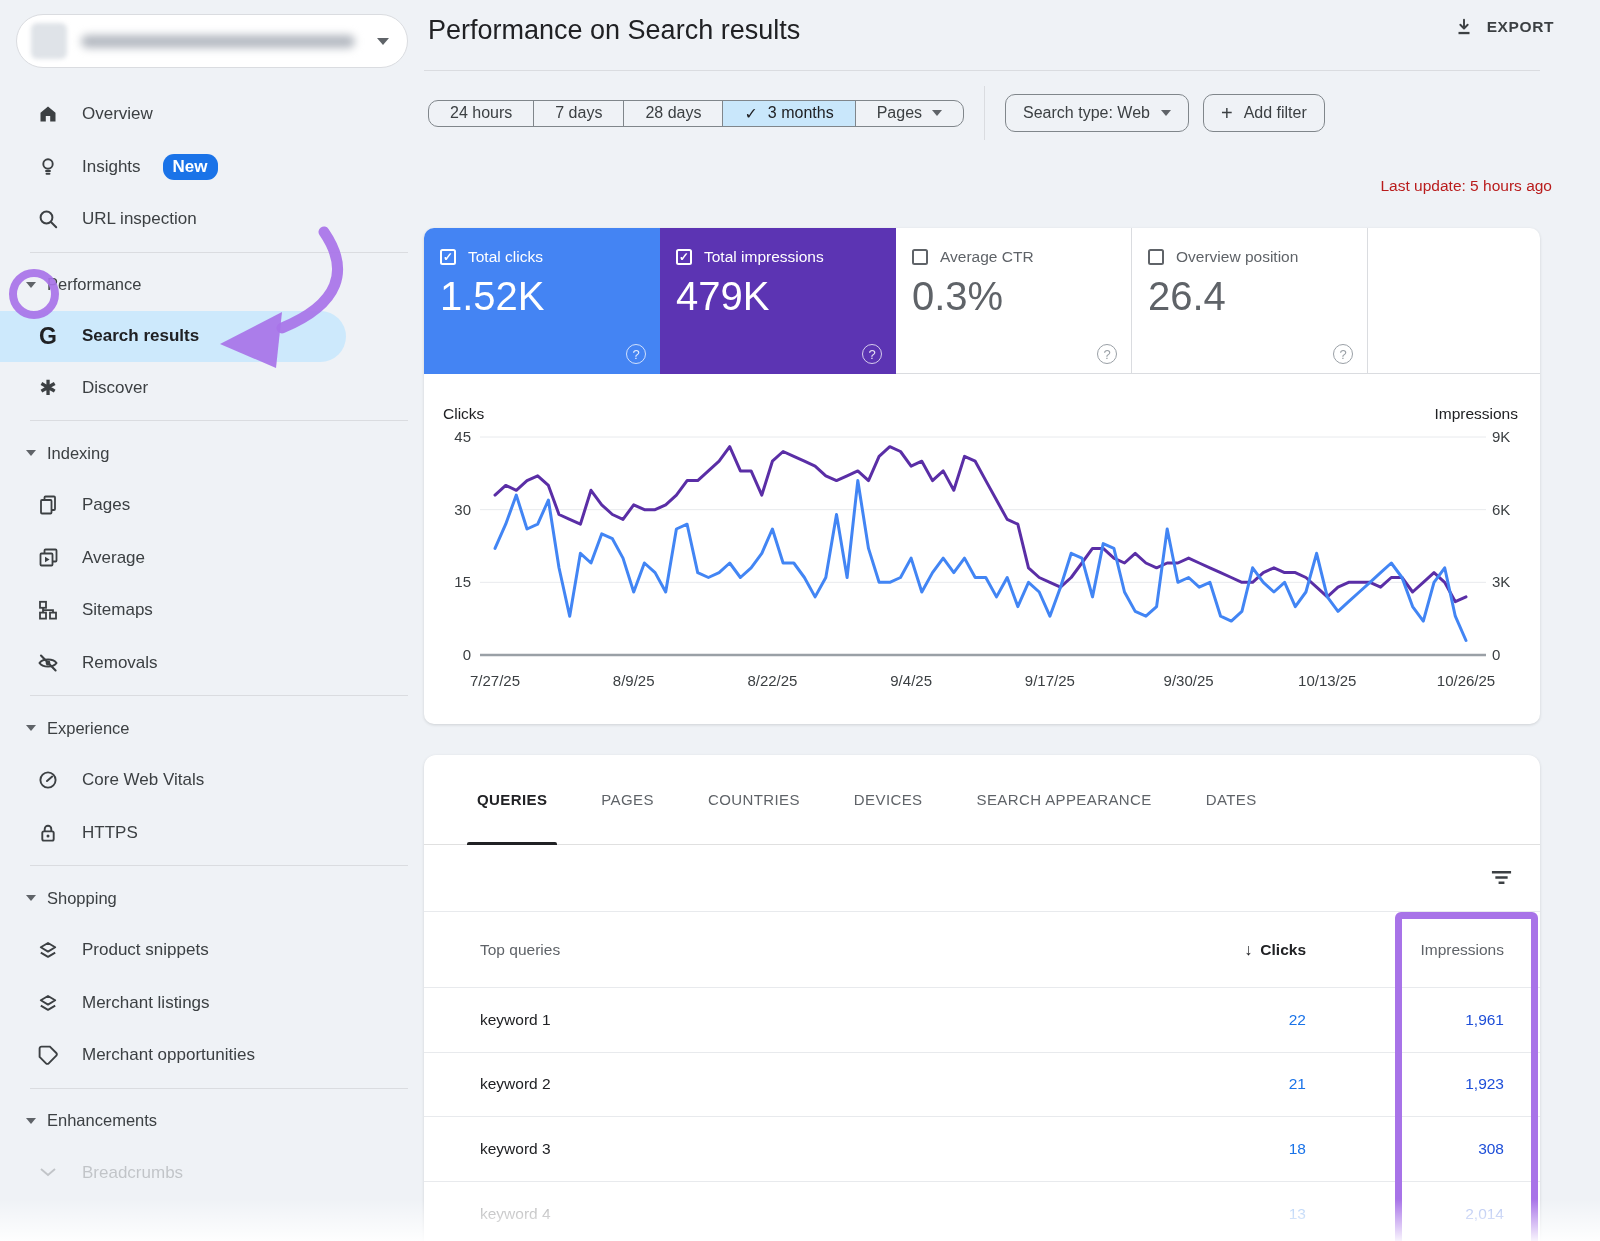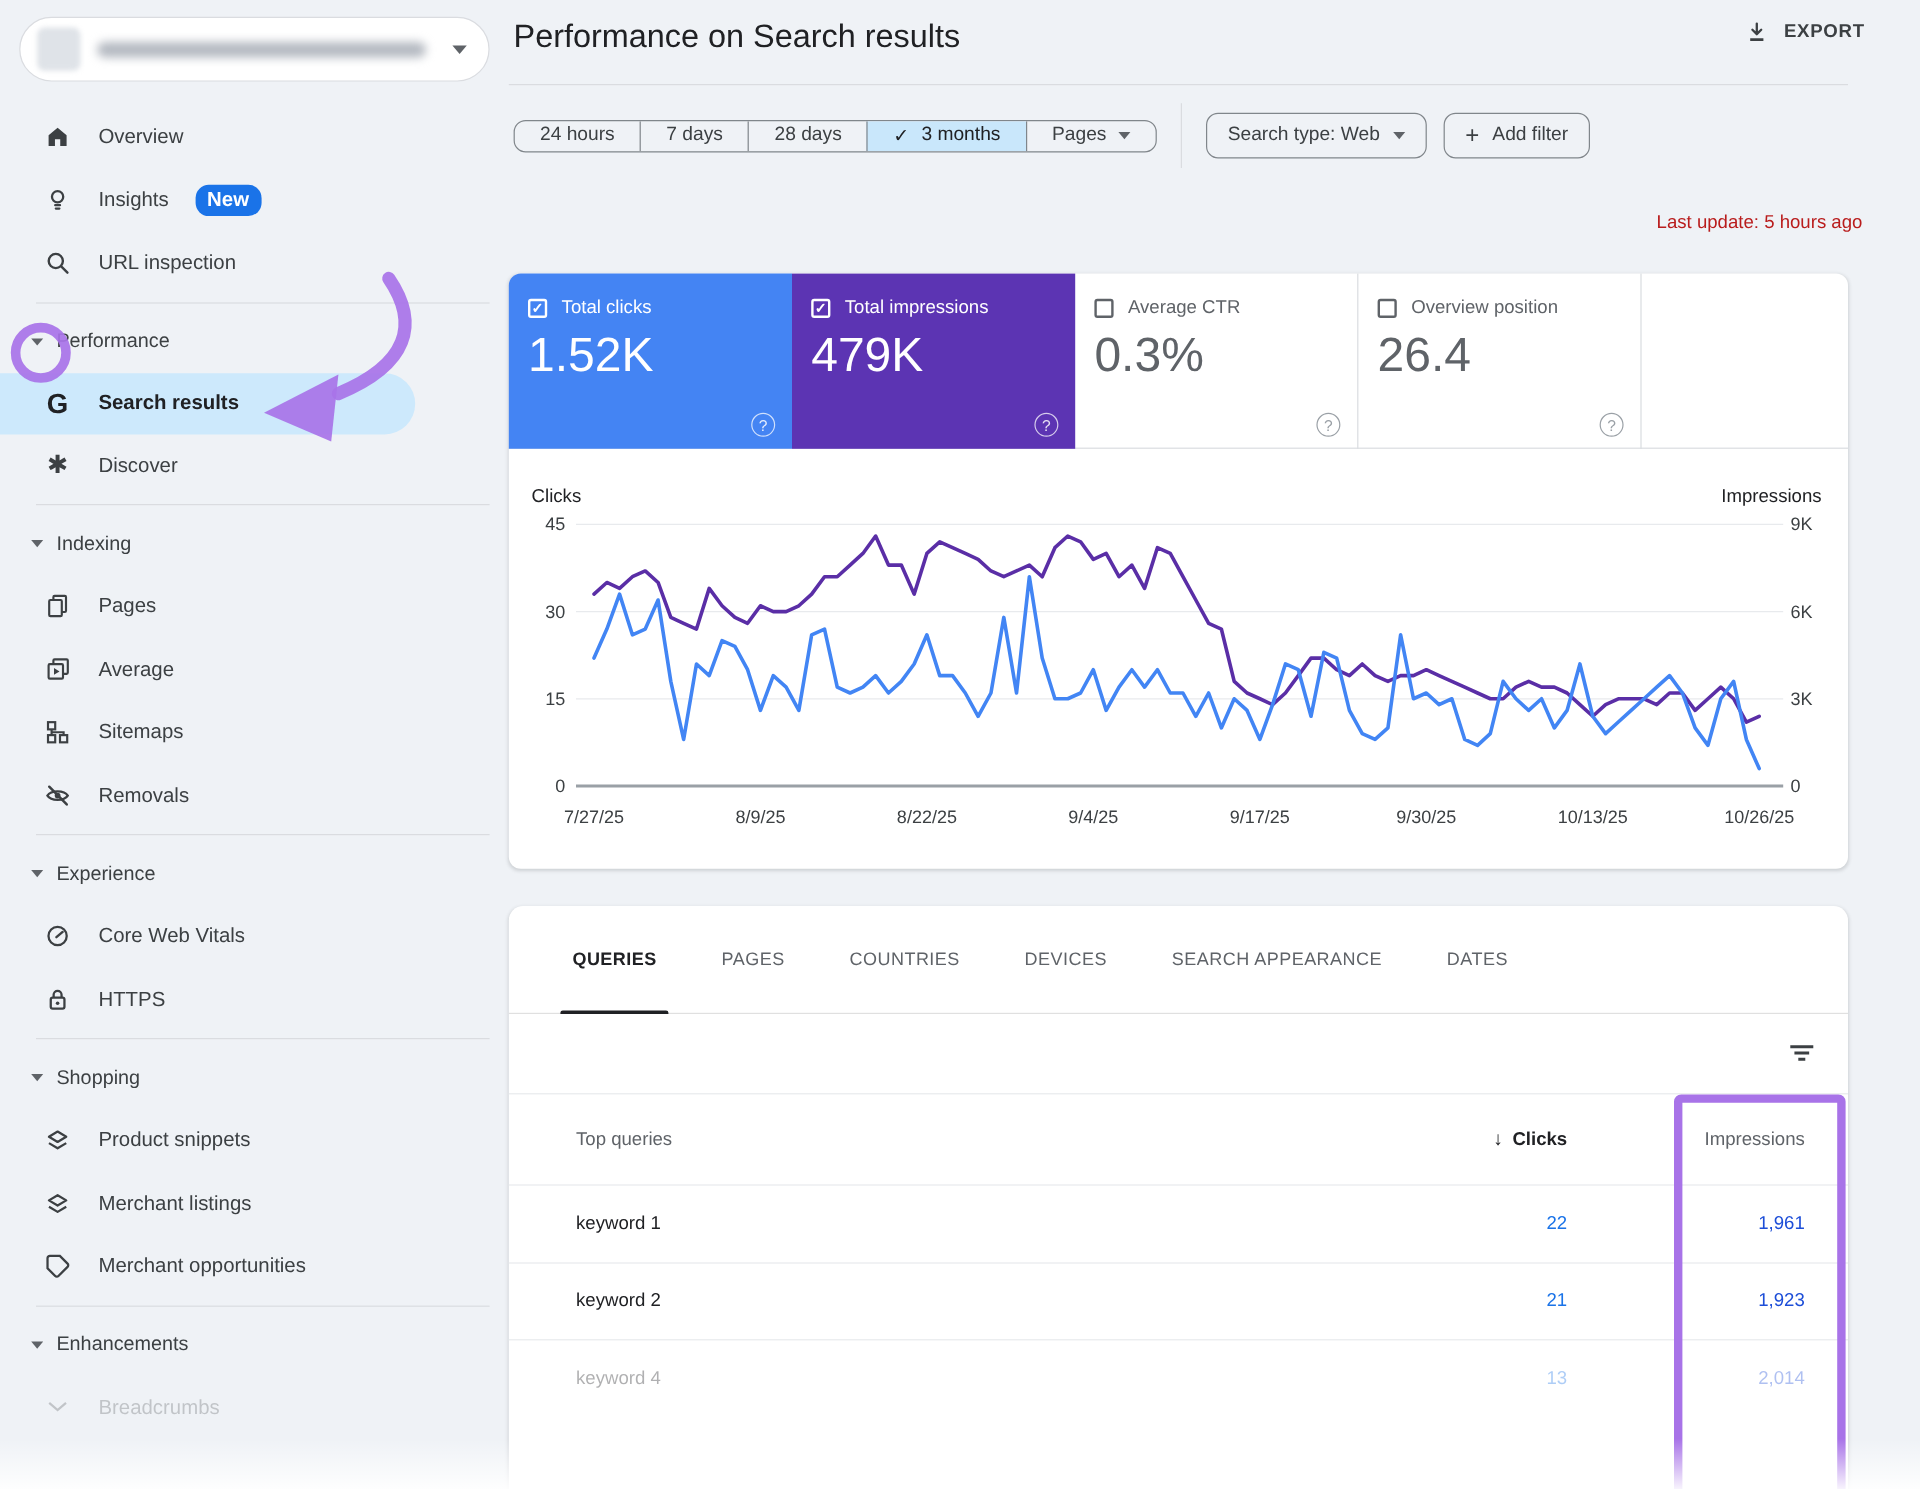--- a/index.html
+++ b/index.html
@@ -439,20 +439,25 @@
     <div class="trow drow">
       <div class="col-q">keyword 1</div>
       <div class="col-c">22</div>
       <div class="col-i">1,961</div>
     </div>
     <div class="trow drow">
       <div class="col-q">keyword 2</div>
       <div class="col-c">21</div>
       <div class="col-i">1,923</div>
     </div>
+    <div class="trow drow">
+      <div class="col-q">keyword 3</div>
+      <div class="col-c">18</div>
+      <div class="col-i">308</div>
+    </div>
     <div class="trow drow faded">
       <div class="col-q">keyword 4</div>
       <div class="col-c">13</div>
       <div class="col-i">2,014</div>
     </div>
 
     <div class="impressions-box"></div>
   </div>
 </div>
 

